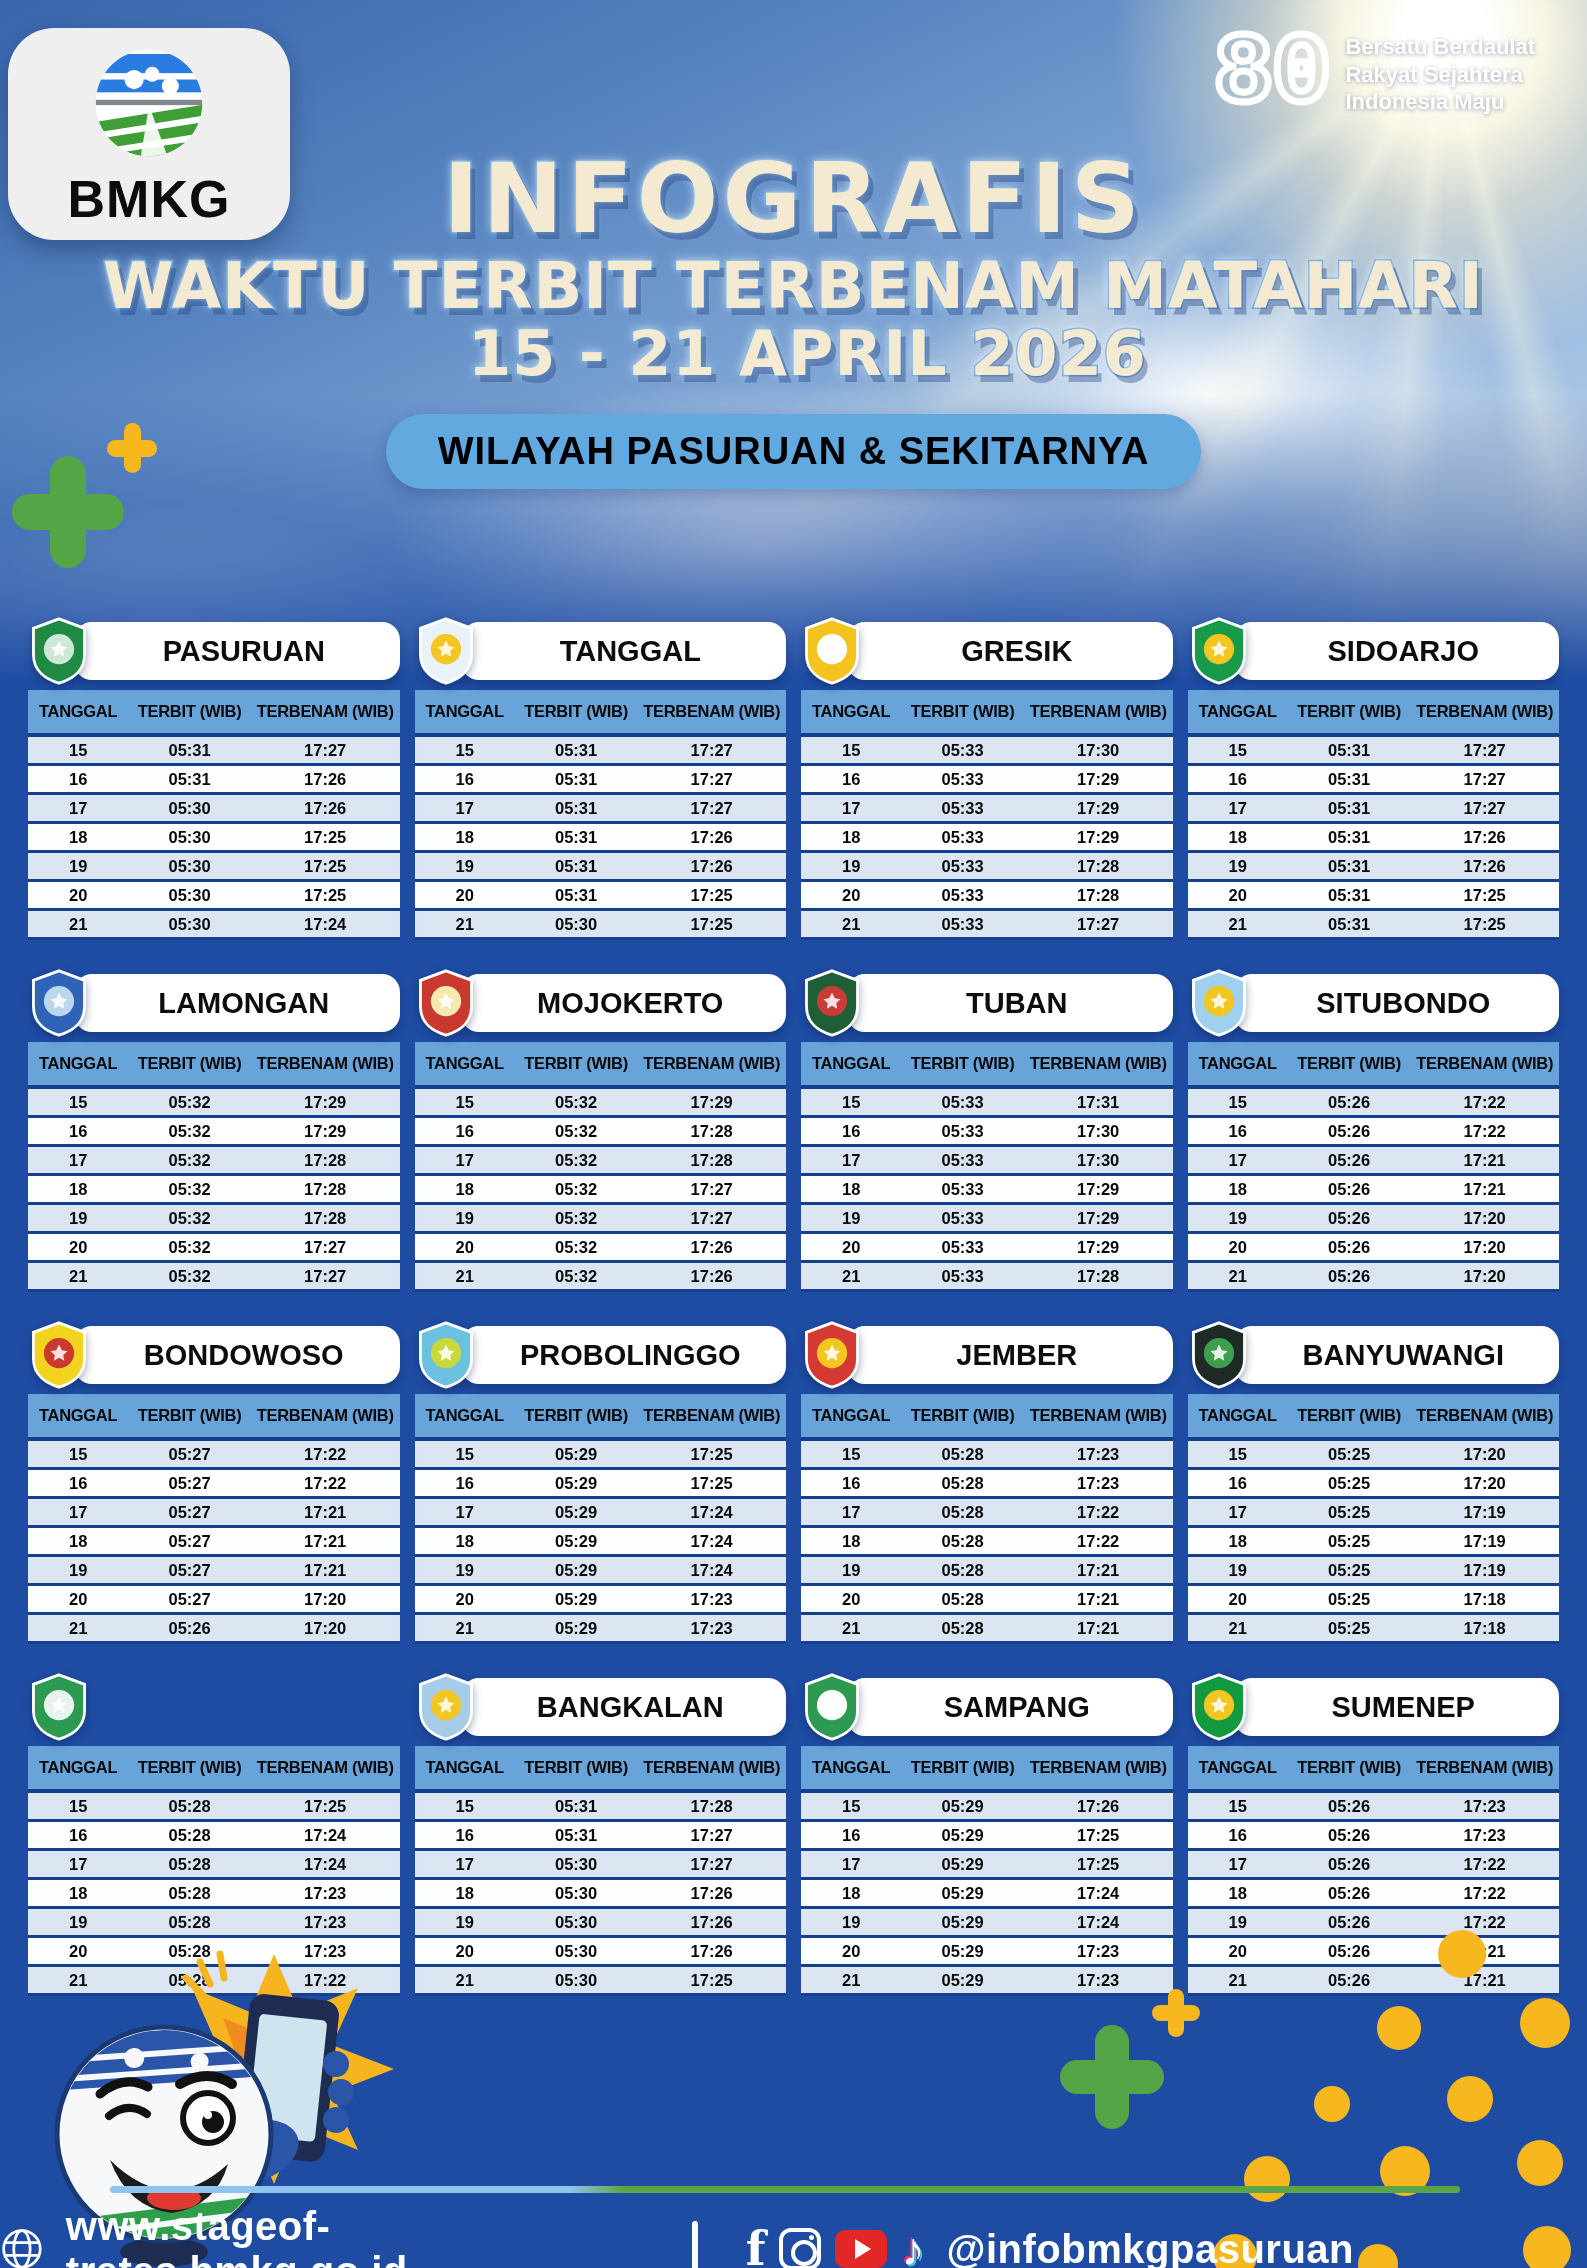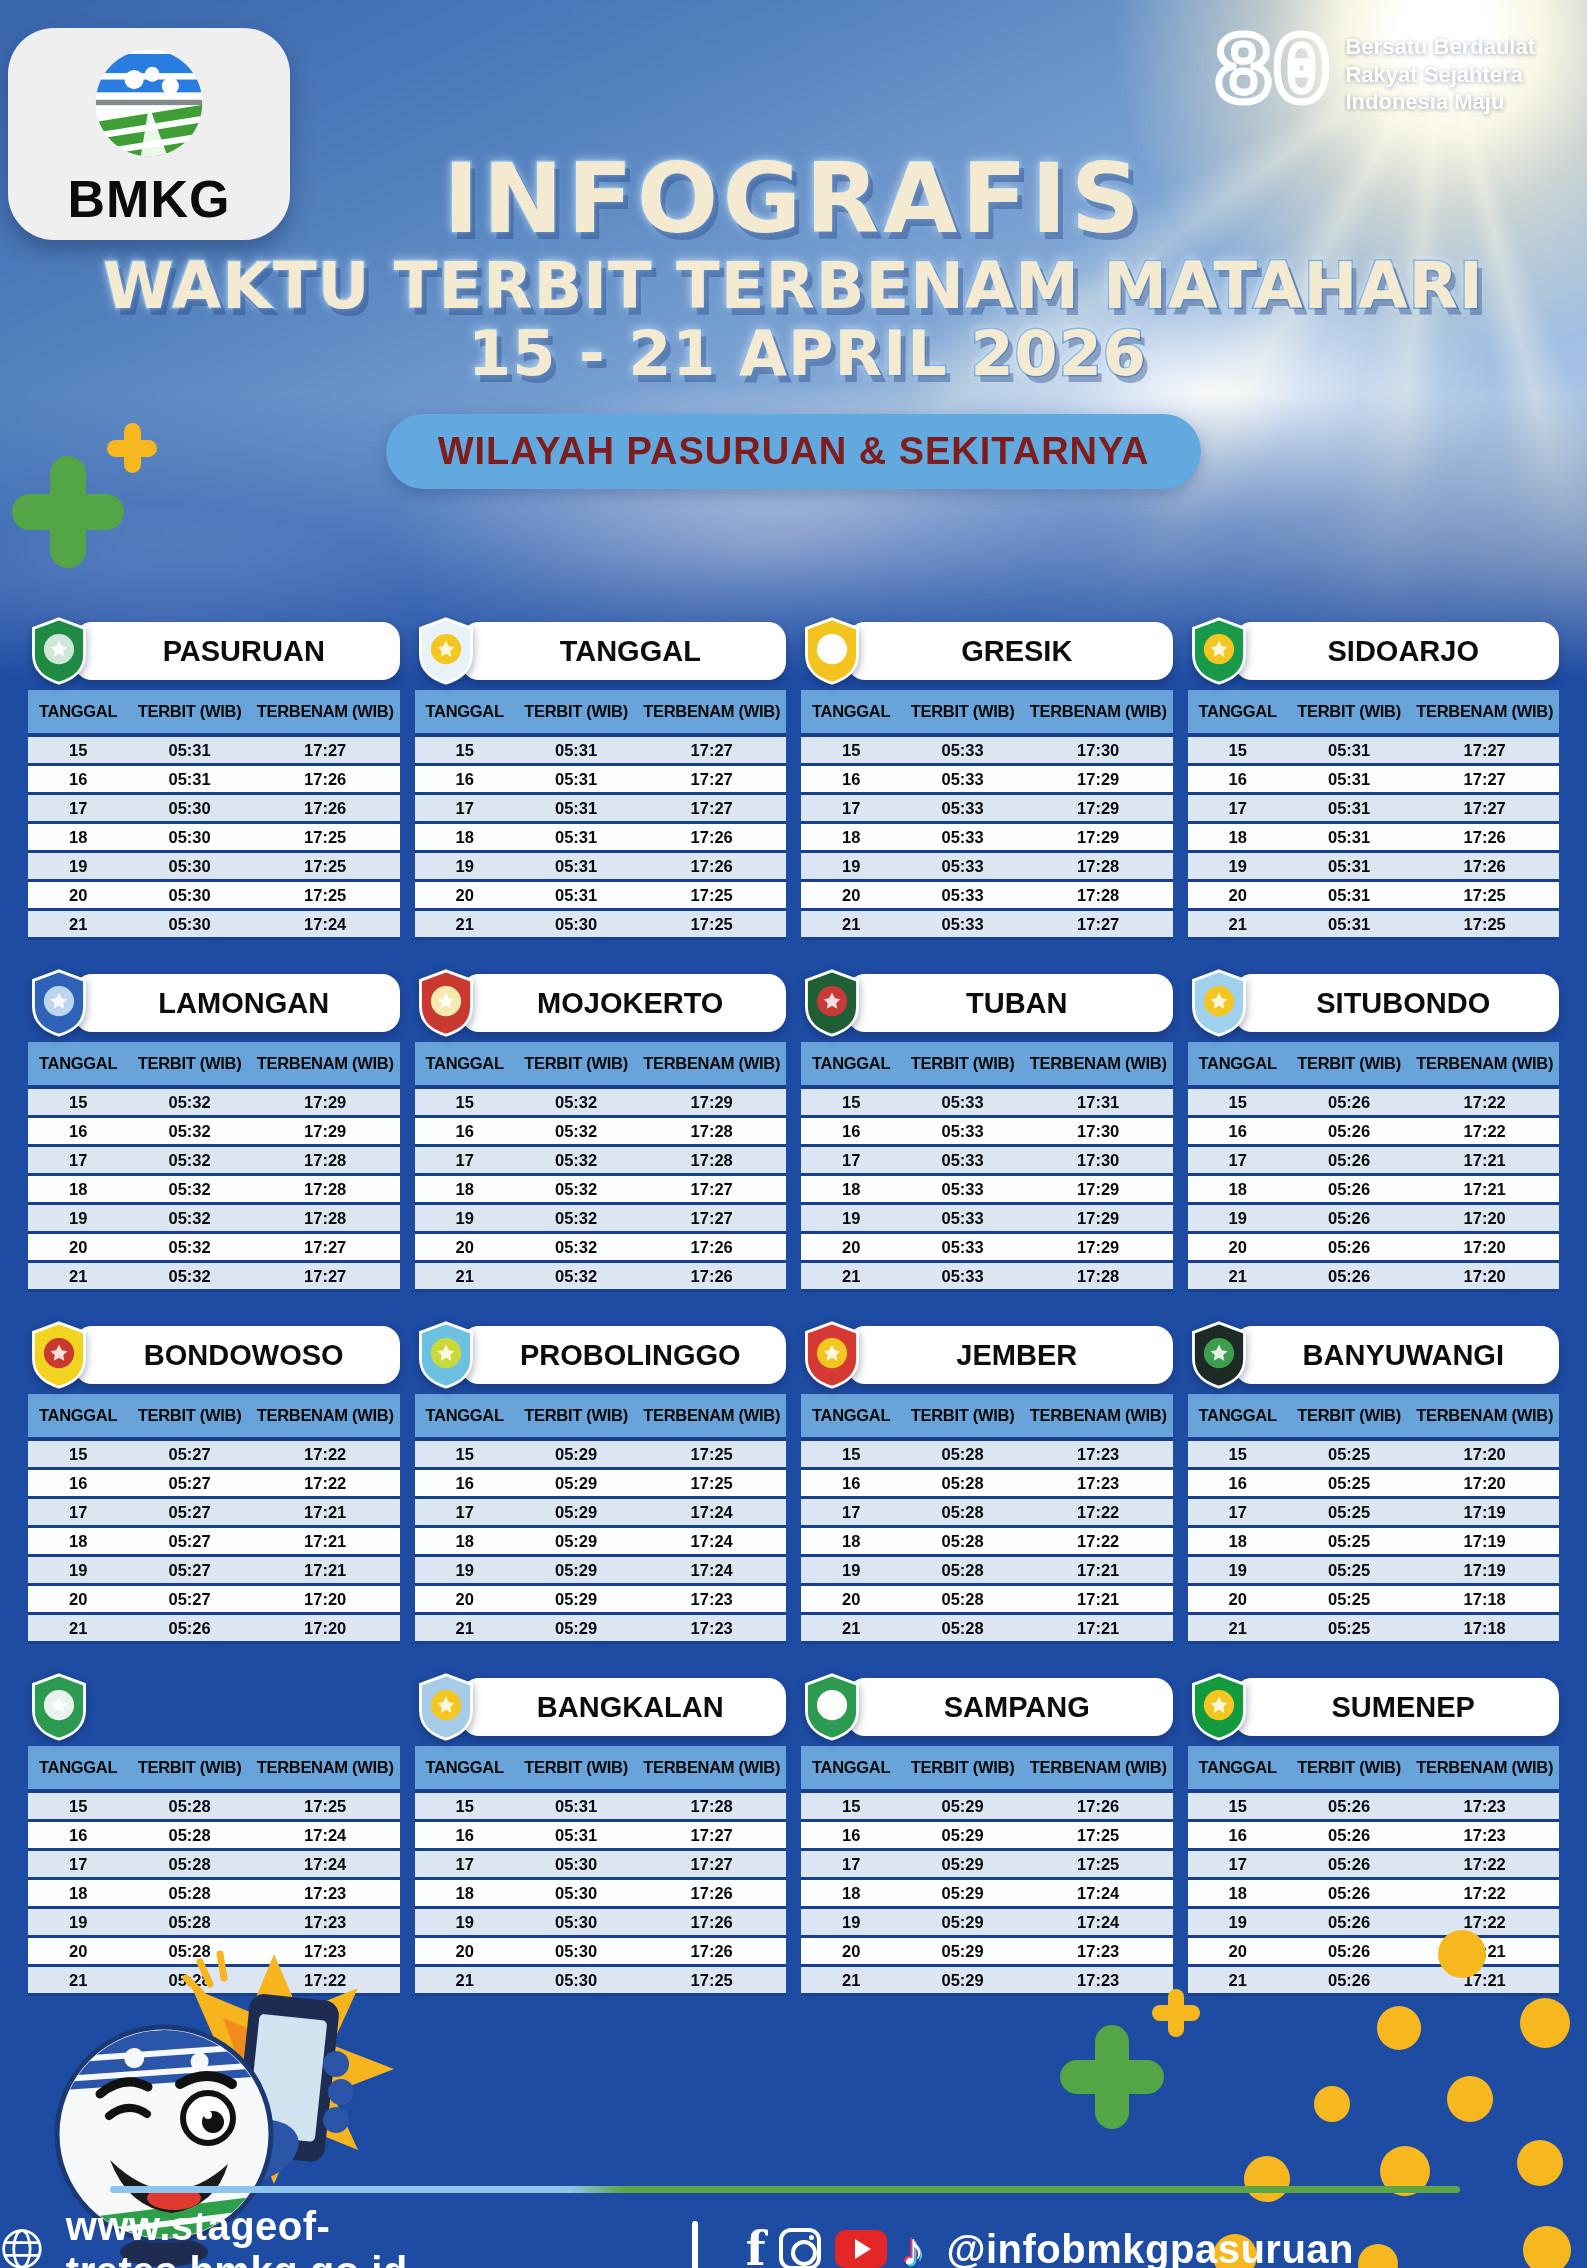--- a/index.html
+++ b/index.html
@@ -56,21 +56,21 @@
     -webkit-text-stroke:3px #5ea2dc; paint-order:stroke fill;
     text-shadow:5px 7px 0 rgba(32,62,128,.38), -1px -1px 10px rgba(255,255,255,.55);
     line-height:1.08; letter-spacing:1px;
   }
   .t-infografis { font-size:96px; letter-spacing:4px; }
   .t-sub { font-size:64px; }
   .t-date { font-size:62px;padding-left:28px; }
   .region-pill {
     display:inline-block; margin-top:26px; padding:16px 52px;
     background:#61a9de; border-radius:46px;
-    color:#7f1d1d; font-size:38px; font-weight:bold; letter-spacing:1px;
+    color:#000000; font-size:38px; font-weight:bold; letter-spacing:1px;
     box-shadow:0 6px 14px rgba(20,45,100,.25);
   }
   
   .grid {
     position:absolute; top:618px; left:28px; width:1531px;
     display:grid; grid-template-columns:repeat(4,1fr); column-gap:15px; row-gap:30px;
   }
   .city-card { width:100%; }
   .city-head { position:relative; display:flex; align-items:center; height:66px; margin-bottom:6px; }
   .crest { width:62px; height:70px; z-index:2; filter:drop-shadow(0 3px 4px rgba(10,25,70,.4)); flex:0 0 auto; }

